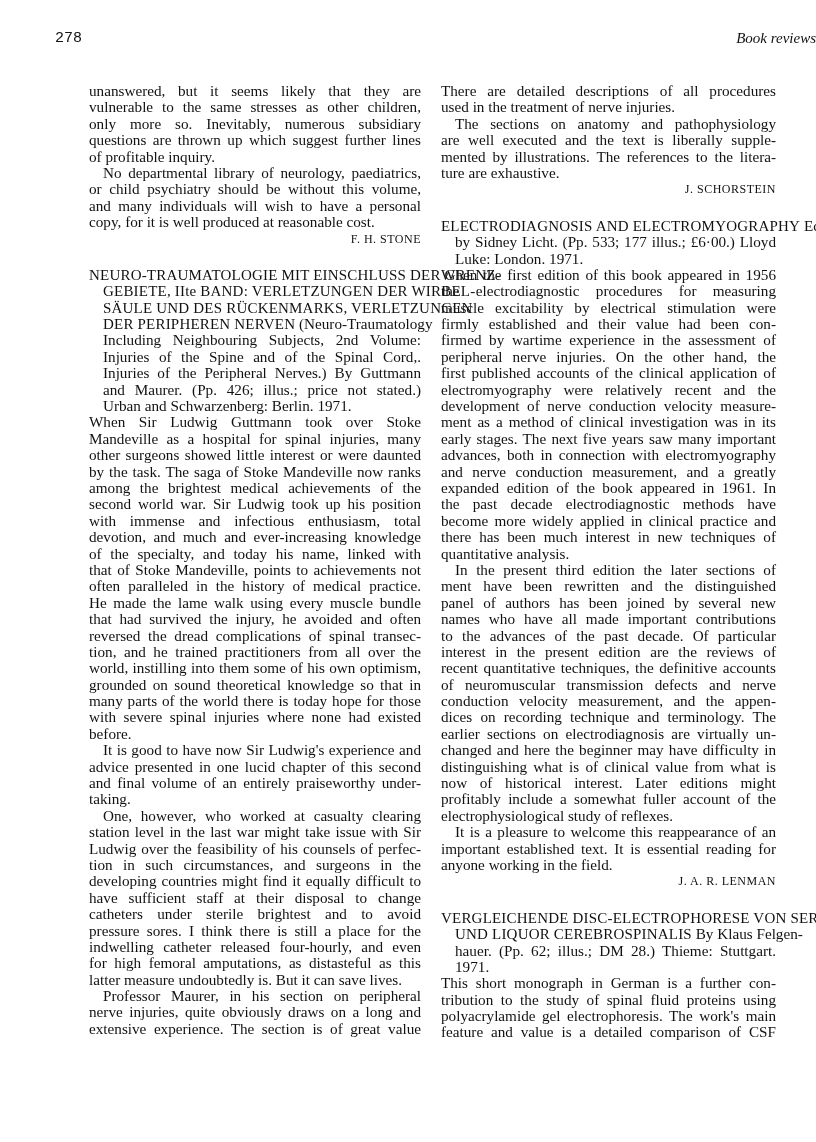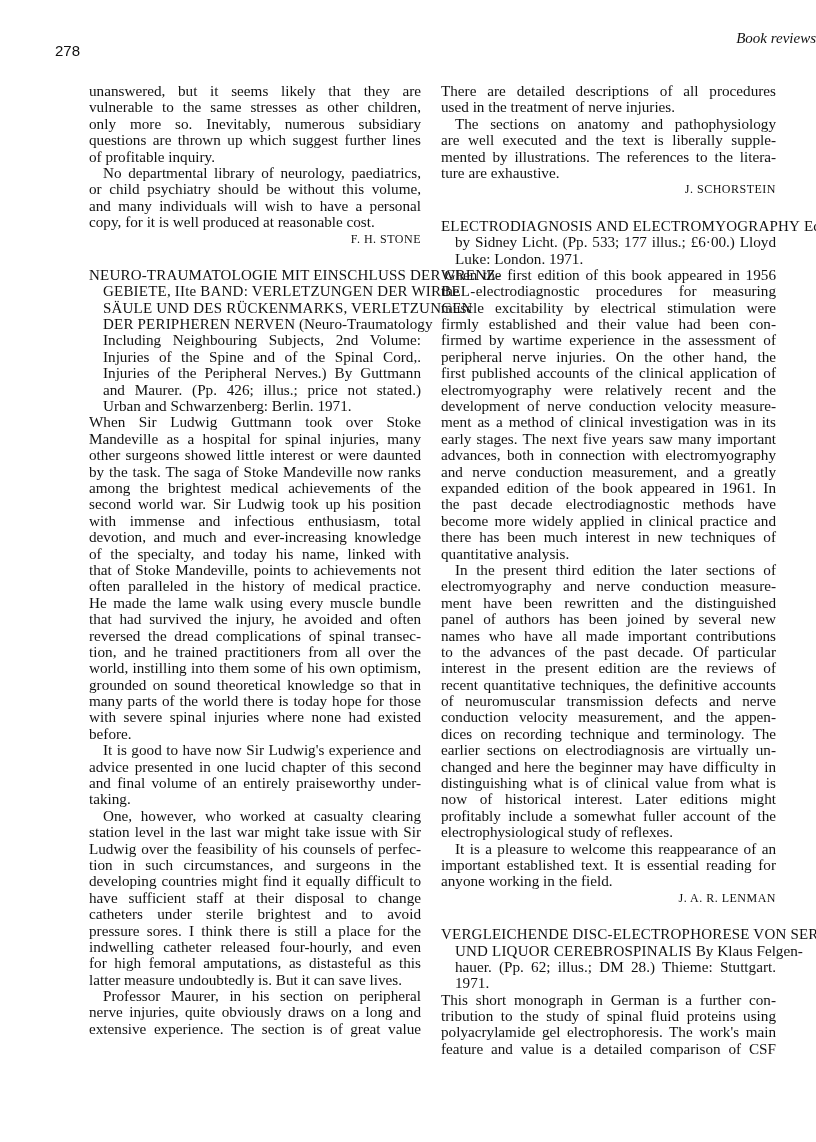--- a/index.html
+++ b/index.html
@@ -1,19 +1,19 @@
 <!DOCTYPE html>
 <html><head>
 <meta charset="utf-8">
 <style>
   html, body { margin: 0; padding: 0; background: #ffffff; }
   body { width: 816px; height: 1142px; position: relative; overflow: hidden;
          font-family: "Liberation Serif", "DejaVu Serif", serif; color: #111; }
   .header { position: absolute; top: 30px; left: 0; width: 816px; height: 20px; font-size: 15px; }
-  .page-num { position: absolute; left: 55px; top: 12px; font-family: Liberation Sans, sans-serif; }
+  .page-num { position: absolute; left: 55px; top: 0; font-family: Liberation Mono, monospace; }
   .running-title { position: absolute; left: 0; width: 816px; text-align: right; top: 0; font-style: italic; }
   .col { position: absolute; width: 332px; font-size: 15.2px; line-height: 16.4px; }
   .col.left { left: 89px; top: 83px; }
   .col.right { left: 441px; top: 83px; width: 335px; }
   .ln { display: block; white-space: nowrap; text-align: justify; text-align-last: justify; height: 16.4px; overflow: visible; }
   .ln.last { text-align-last: left; }
   .ln.indent { padding-left: 14px; }
   .ln.hang { padding-left: 14px; }
   .sig { display: block; text-align: right; font-size: 12px; letter-spacing: 0.5px; height: 16.4px; line-height: 16.4px; }
   .gap { display: block; height: 20px; }
@@ -131,21 +131,20 @@
     <span class="ln">ment as a method of clinical investigation was in its</span>
     <span class="ln">early stages. The next five years saw many important</span>
     <span class="ln">advances, both in connection with electromyography</span>
     <span class="ln">and nerve conduction measurement, and a greatly</span>
     <span class="ln">expanded edition of the book appeared in 1961. In</span>
     <span class="ln">the past decade electrodiagnostic methods have</span>
     <span class="ln">become more widely applied in clinical practice and</span>
     <span class="ln">there has been much interest in new techniques of</span>
     <span class="ln last">quantitative analysis.</span>
     <span class="ln indent">In the present third edition the later sections of</span>
-    <span class="ln">electromyography and nerve conduction measure-</span>
     <span class="ln">ment have been rewritten and the distinguished</span>
     <span class="ln">panel of authors has been joined by several new</span>
     <span class="ln">names who have all made important contributions</span>
     <span class="ln">to the advances of the past decade. Of particular</span>
     <span class="ln">interest in the present edition are the reviews of</span>
     <span class="ln">recent quantitative techniques, the definitive accounts</span>
     <span class="ln">of neuromuscular transmission defects and nerve</span>
     <span class="ln">conduction velocity measurement, and the appen-</span>
     <span class="ln">dices on recording technique and terminology. The</span>
     <span class="ln">earlier sections on electrodiagnosis are virtually un-</span>

